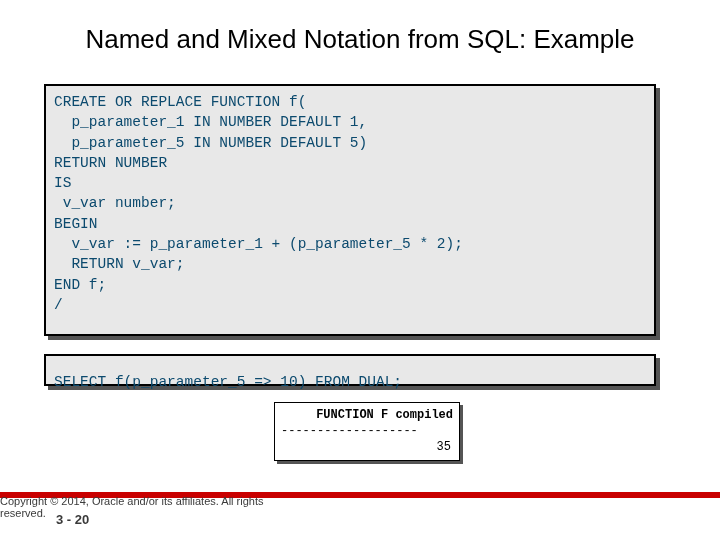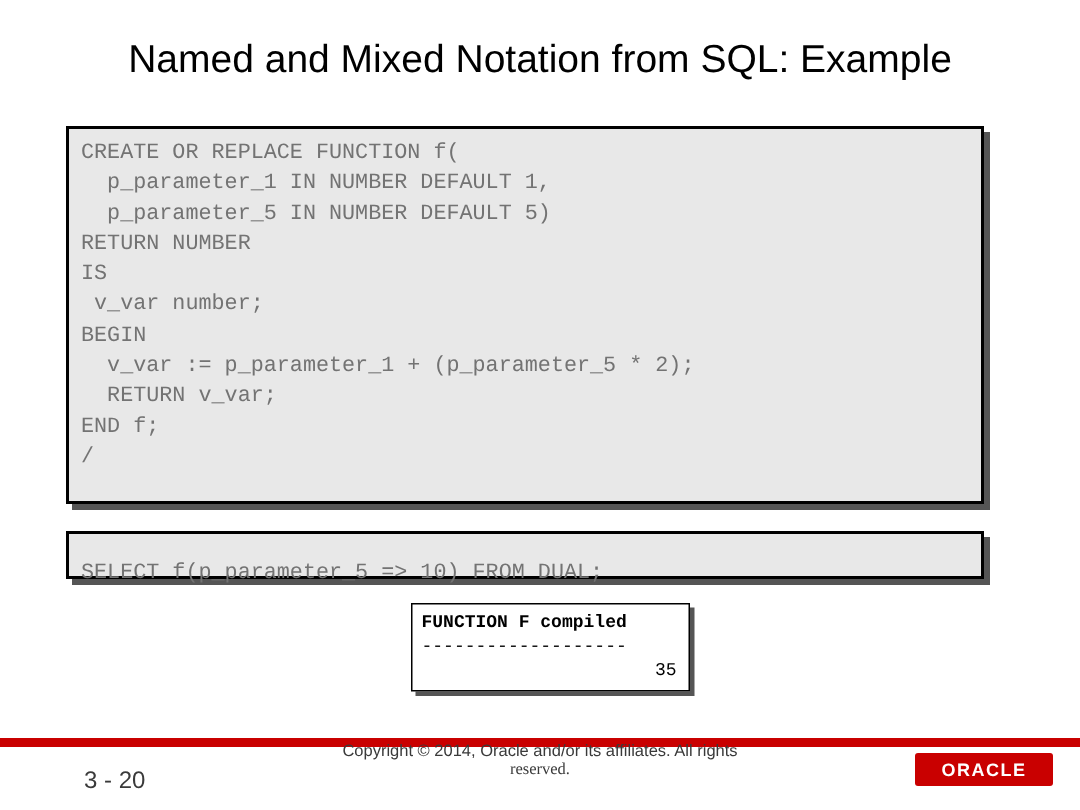--- a/index.html
+++ b/index.html
@@ -32,67 +32,67 @@
     position: absolute;
     left: 44px;
     width: 612px;
     background: #e8e8e8;
     border: 2px solid #000;
     box-shadow: 4px 4px 0 #555;
     box-sizing: border-box;
     font-family: "Courier New", Courier, monospace;
     font-size: 14.5px;
     line-height: 1.4;
-    color: #737373;
+    color: #0c4a6e;
     white-space: pre;
     padding: 6px 8px 8px 8px;
   }
   #box1 { top: 84px; height: 252px; }
   #box2 { top: 354px; height: 32px; padding-top: 16px; padding-bottom: 4px; }
   .resultbox {
     position: absolute;
     top: 402px;
     left: 274px;
     width: 172px;
     border: 1px solid #000;
     box-shadow: 3px 3px 0 #555;
     font-family: "Courier New", Courier, monospace;
     font-size: 12px;
     line-height: 1.35;
     color: #000;
     padding: 4px 6px;
     background: #fff;
   }
-  .result-bold { font-weight: 700; }
+  .result-bold { font-weight: 700; text-align: right; }
   .result-right { text-align: right; padding-right: 2px; }
   .footerbar {
     position: absolute;
     left: 0;
     top: 492px;
     width: 720px;
     height: 6px;
     background: #c90000;
   }
   .pagenum {
     position: absolute;
     left: 56px;
     top: 512px;
-    font-size: 16px;
+    font-size: 13px;
     color: #3a3a3a;
+    font-weight: bold;
   }
   .copyright {
     position: absolute;
     left: 0;
     top: 495px;
     width: 720px;
-    text-align: center;
     font-size: 11px;
     color: #3a3a3a;
   }
-  .copyright .l2 { display:block;font-family:Liberation Serif, serif; }
+  .copyright .l2 { display:block; }
   .logo {
     position: absolute;
     right: 18px;
     top: 502px;
     width: 92px;
     height: 22px;
     background: #c90000;
     color: #fff;
     font-family: Arial, sans-serif;
     font-size: 12px;
@@ -133,15 +133,14 @@
 
   <div class="footerbar"></div>
 
   <div class="pagenum">3 - 20</div>
 
   <div class="copyright">
     <span>Copyright © 2014, Oracle and/or its affiliates. All rights</span>
     <span class="l2">reserved.</span>
   </div>
 
-  <div class="logo">ORACLE</div>
 
 </div>
 
 </body></html>

